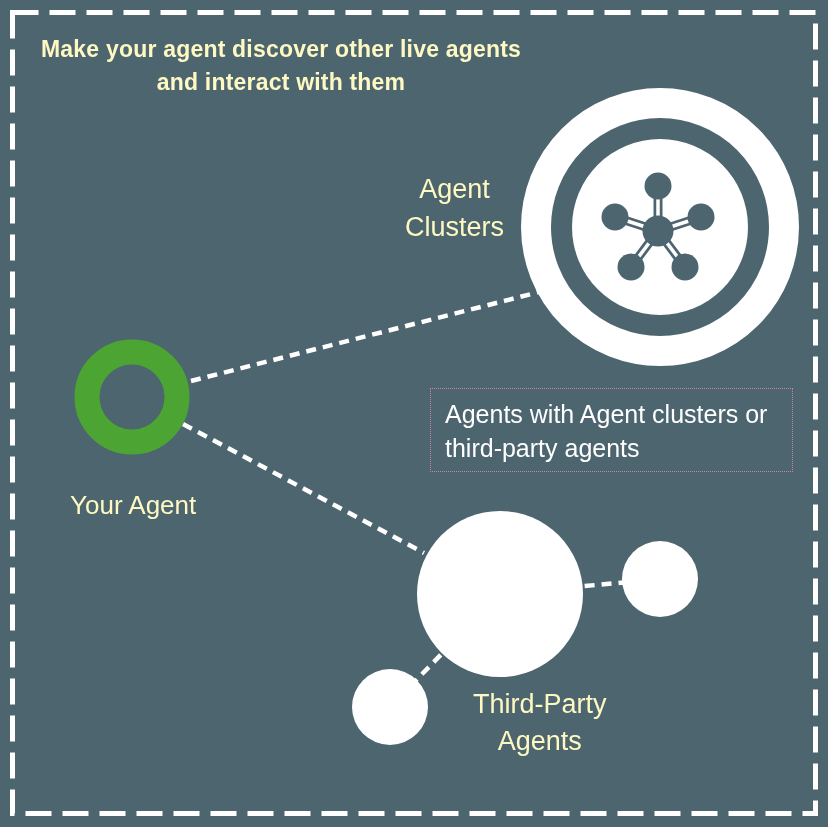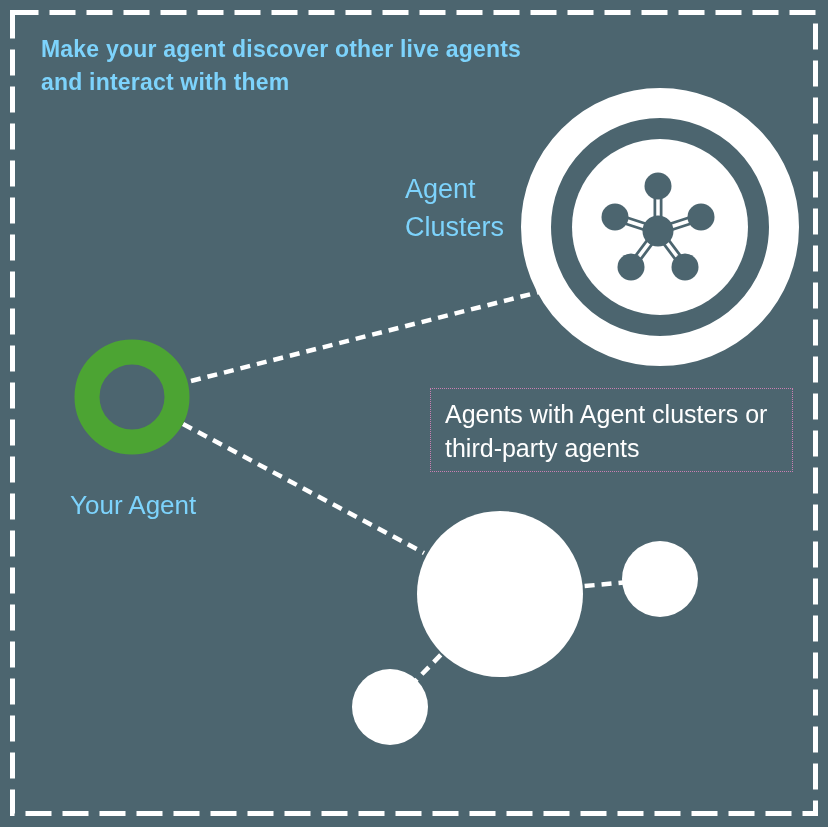--- a/index.html
+++ b/index.html
@@ -16,21 +16,22 @@
     font-family: "Liberation Sans", "DejaVu Sans", sans-serif;
     color: #ffffff;
   }
   .layer-svg {
     position: absolute;
     inset: 0;
   }
   .txt {
     position: absolute;
     white-space: pre-line;
-    color: #7dd3fc;
+    color: #fef9c3;
+    text-align: center;
   }
   .title {
     left: 41px;
     top: 33px;
     font-size: 23px;
     line-height: 33px;
     font-weight: bold;
     letter-spacing: 0.2px;
   }
   .clusters-label {
@@ -122,14 +123,16 @@
 
   <div class="txt your-agent-label">Your Agent</div>
 
   <div class="txt clusters-label">Agent
 Clusters</div>
 
   <div class="note-box">
     <span>Agents with Agent clusters or third-party agents</span>
   </div>
 
+  <div class="txt third-party-label">Third-Party
+Agents</div>
 
 </div>
 
 </body></html>

